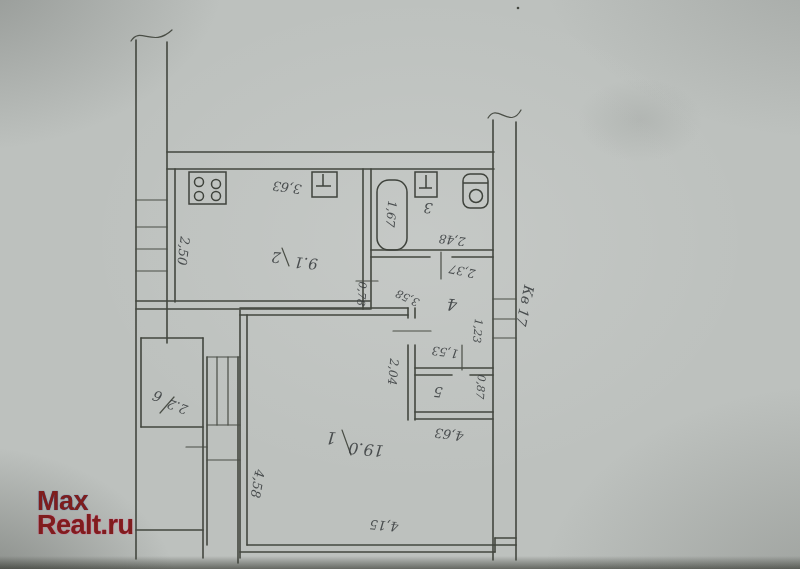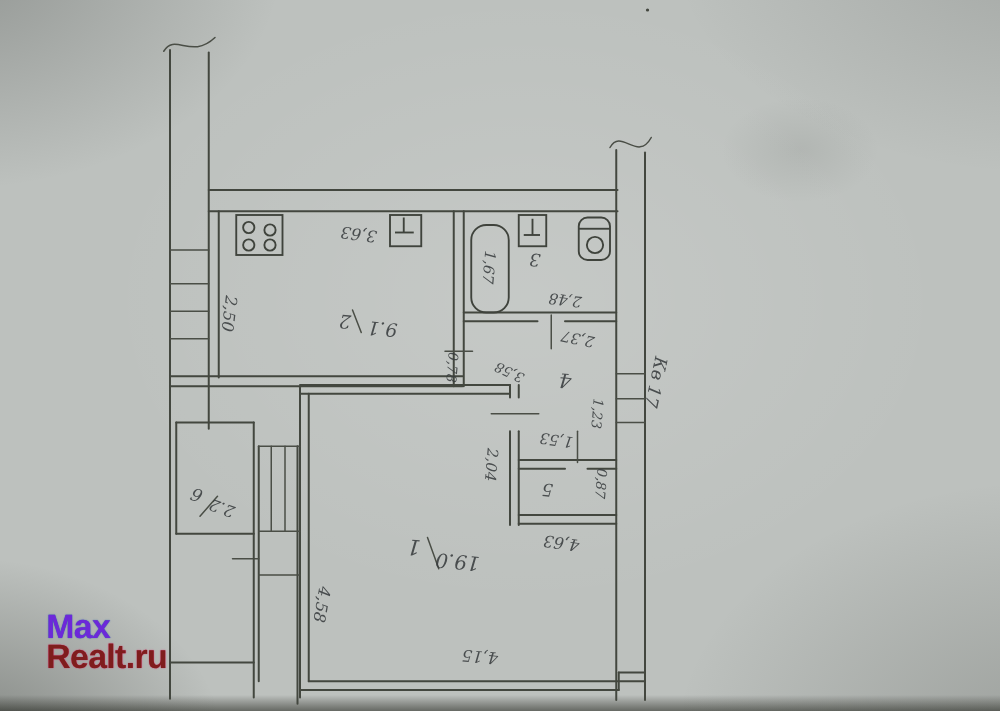--- a/index.html
+++ b/index.html
@@ -22,21 +22,21 @@
   svg.plan{position:absolute;left:0;top:0;}
   .wall{fill:none;stroke:#43473f;stroke-width:1.6;stroke-linecap:round;}
   .thin{fill:none;stroke:#4a4e46;stroke-width:1.2;stroke-linecap:round;}
   .fixture{fill:none;stroke:#3f433c;stroke-width:1.5;}
   .hw{font-family:"DejaVu Serif", serif;font-style:italic;fill:#393d3f;opacity:.88;}
   .watermark{
     position:absolute;left:37px;top:489px;
     font-family:"Liberation Sans", sans-serif;font-weight:bold;
     font-size:27px;line-height:24px;letter-spacing:-0.5px;
   }
-  .wm-max{display:block;color:#6d28d9;text-shadow:0 0 1px #1c5ca6;}
+  .wm-max{display:block;color:#7f1d1d;text-shadow:0 0 1px #1c5ca6;}
   .wm-realt{display:block;color:#7f1d1d;text-shadow:0 0 1px #d8155c;}
 </style>
 </head>
 <body>
 
 <div class="photo">
   <div class="vignette"></div>
 
   <svg class="plan" width="800" height="569" viewBox="0 0 800 569">
 

